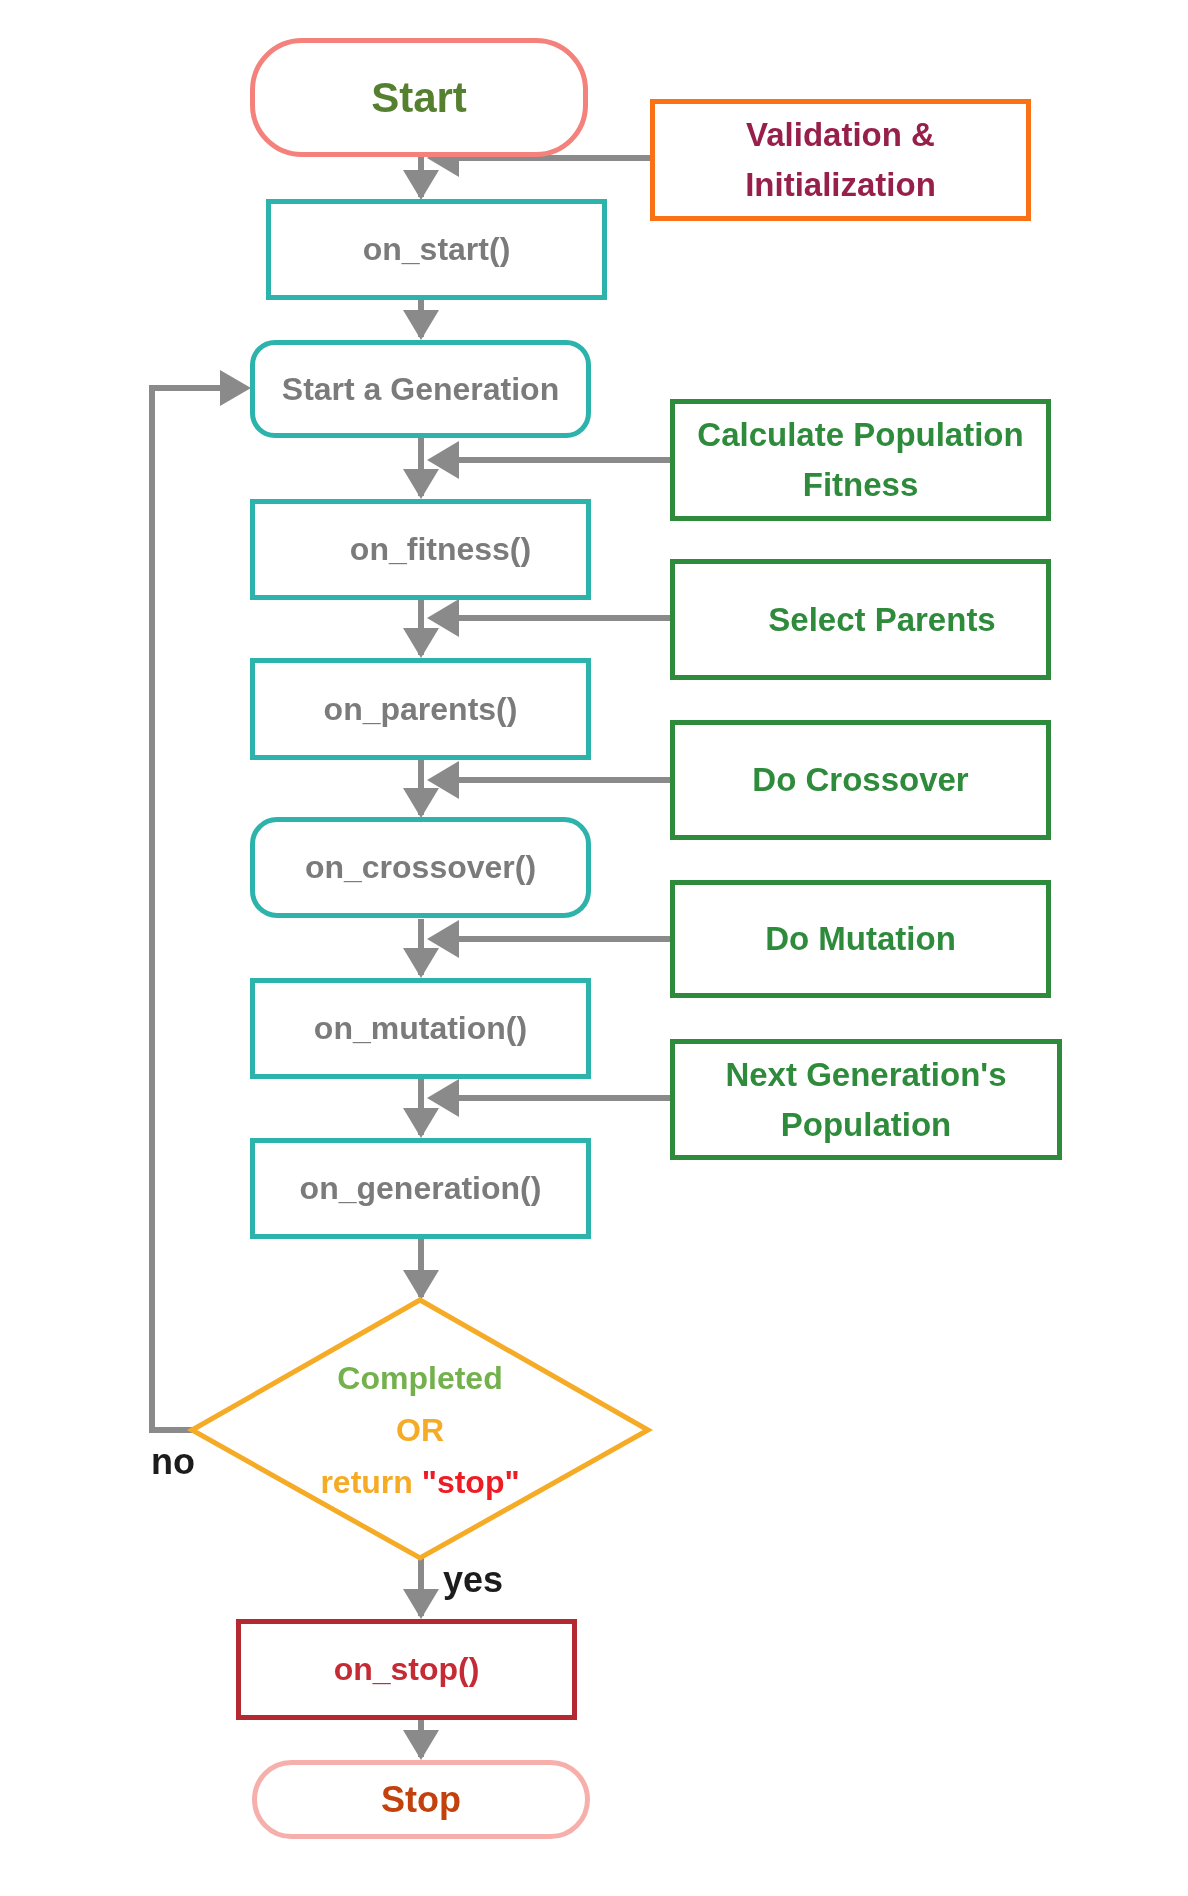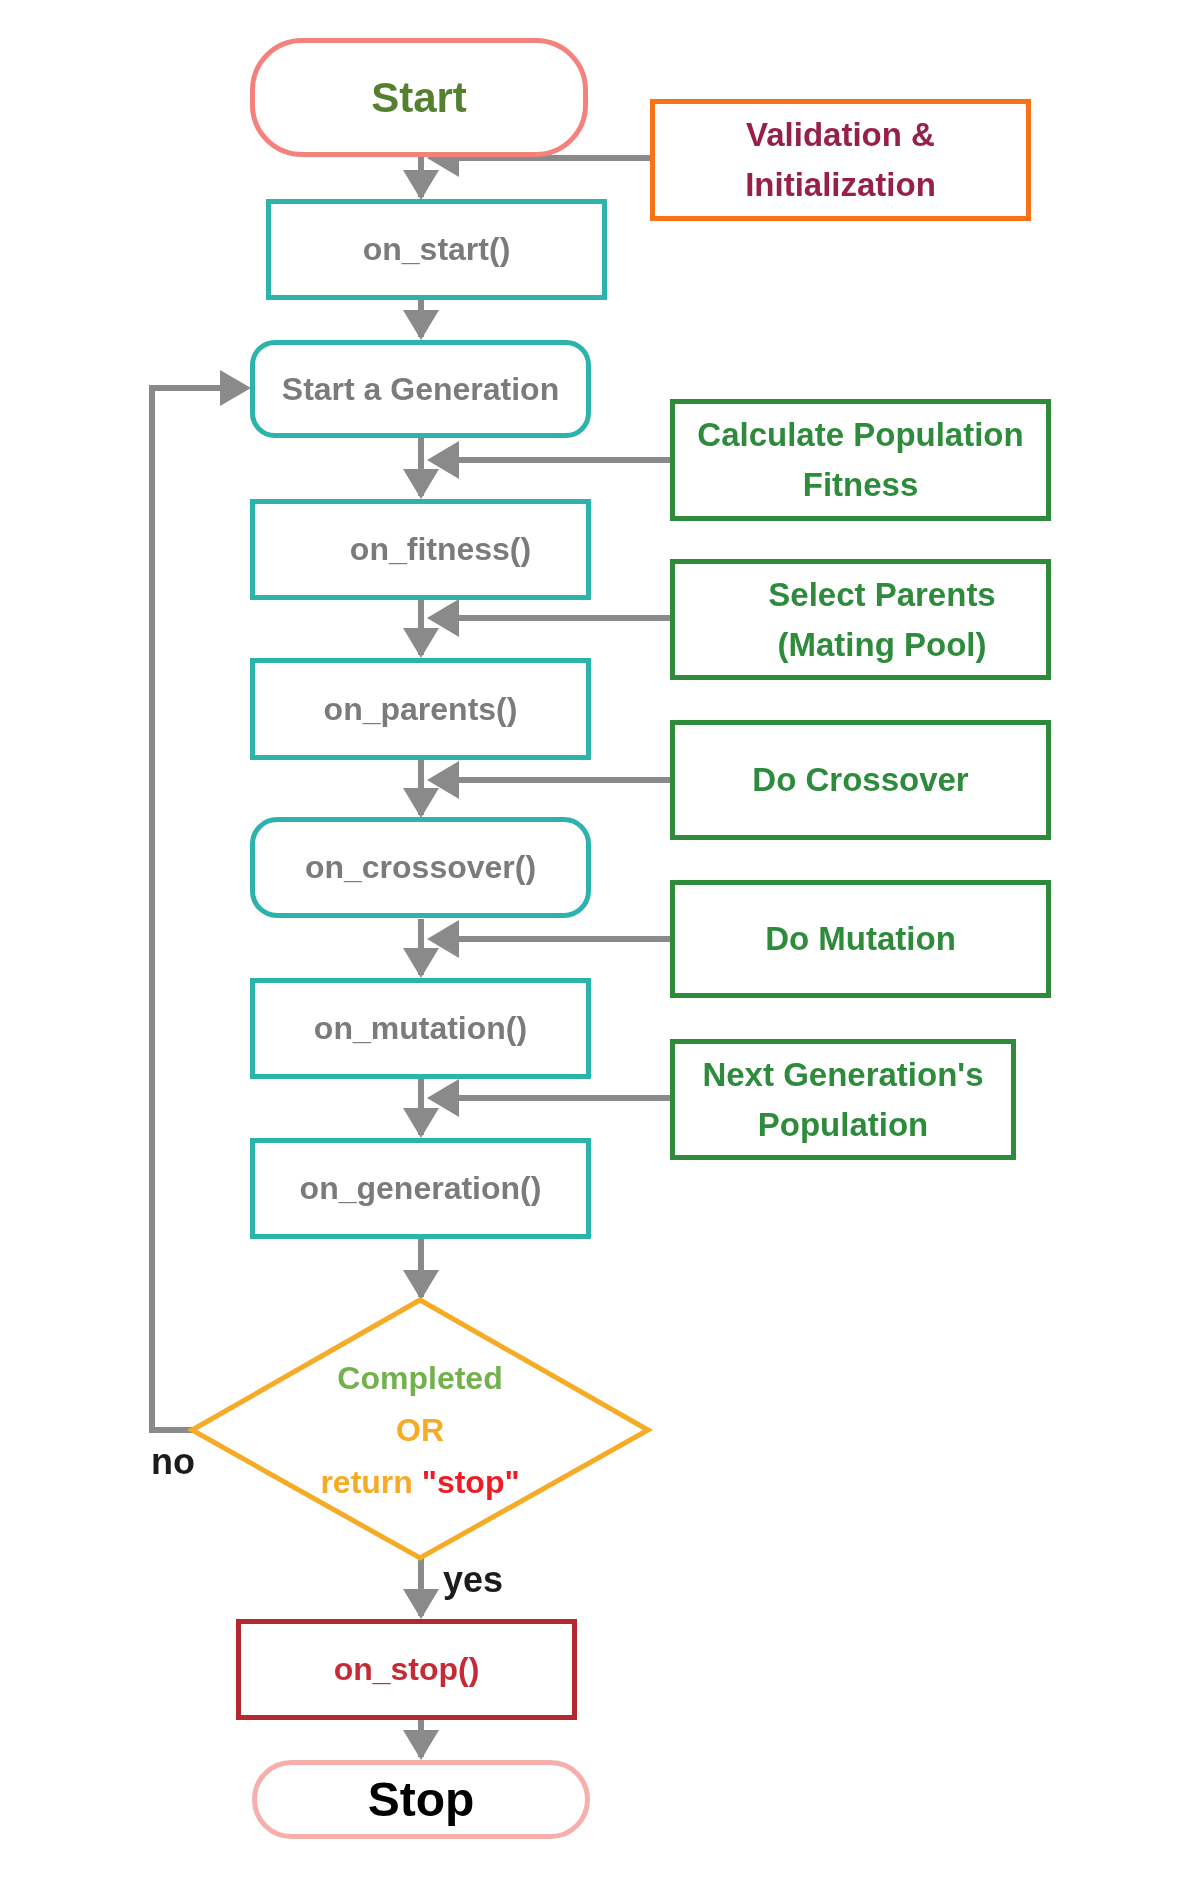--- a/index.html
+++ b/index.html
@@ -19,21 +19,21 @@
     align-items:center;justify-content:center;
     text-align:center;
     font-weight:700;
     z-index:2;
   }
   .pill{border-radius:52px;}
   .teal{border:5px solid #2cb3ab;color:#7b7b7b;font-size:32px;}
   .note{border:5px solid #2e8b3c;color:#2e8b3c;font-size:33px;line-height:50px;}
   .maroon{border:5px solid #f97316;color:#97204a;font-size:33px;line-height:50px;}
   .start-pill{border:5px solid #f4817b;color:#55802f;font-size:42px;}
-  .stop-pill{border:5px solid #f7afab;color:#000000;font-size:48px;}
+  .stop-pill{border:5px solid #f7afab;color:#c2410c;font-size:36px;}
   .redbox{border:5px solid #b42931;color:#c42b35;font-size:32px;}
   .diamond-text{
     position:absolute;left:245px;top:1352px;width:350px;
     text-align:center;font-weight:700;font-size:32px;line-height:52px;
     z-index:2;
   }
   .dx-green{color:#72b14b;}
   .dx-amber{color:#f5ab26;}
   .dx-red{color:#ee1c25;}
   .edge-label{
@@ -133,32 +133,31 @@
     <span>Initialization</span>
   </div>
 
   <div class="box note" style="left:670px;top:399px;width:381px;height:122px;">
     <span>Calculate Population</span>
     <span>Fitness</span>
   </div>
 
   <div class="box note" style="left:670px;top:559px;width:381px;height:121px;padding-left:43px;">
     <span>Select Parents</span>
-    <span>(Mating Pool)</span>
   </div>
 
   <div class="box note" style="left:670px;top:720px;width:381px;height:120px;">
     <span>Do Crossover</span>
   </div>
 
   <div class="box note" style="left:670px;top:880px;width:381px;height:118px;">
     <span>Do Mutation</span>
   </div>
 
-  <div class="box note" style="left:670px;top:1039px;width:346px;height:121px;align-items:center;">
+  <div class="box note" style="left:670px;top:1039px;width:392px;height:121px;align-items:center;">
     <span>Next Generation's</span>
     <span>Population</span>
   </div>
 
   <div class="diamond-text">
     <div class="dx-green">Completed</div>
     <div class="dx-amber">OR</div>
     <div><span class="dx-amber">return</span><span> </span><span class="dx-red">"stop"</span></div>
   </div>
 

